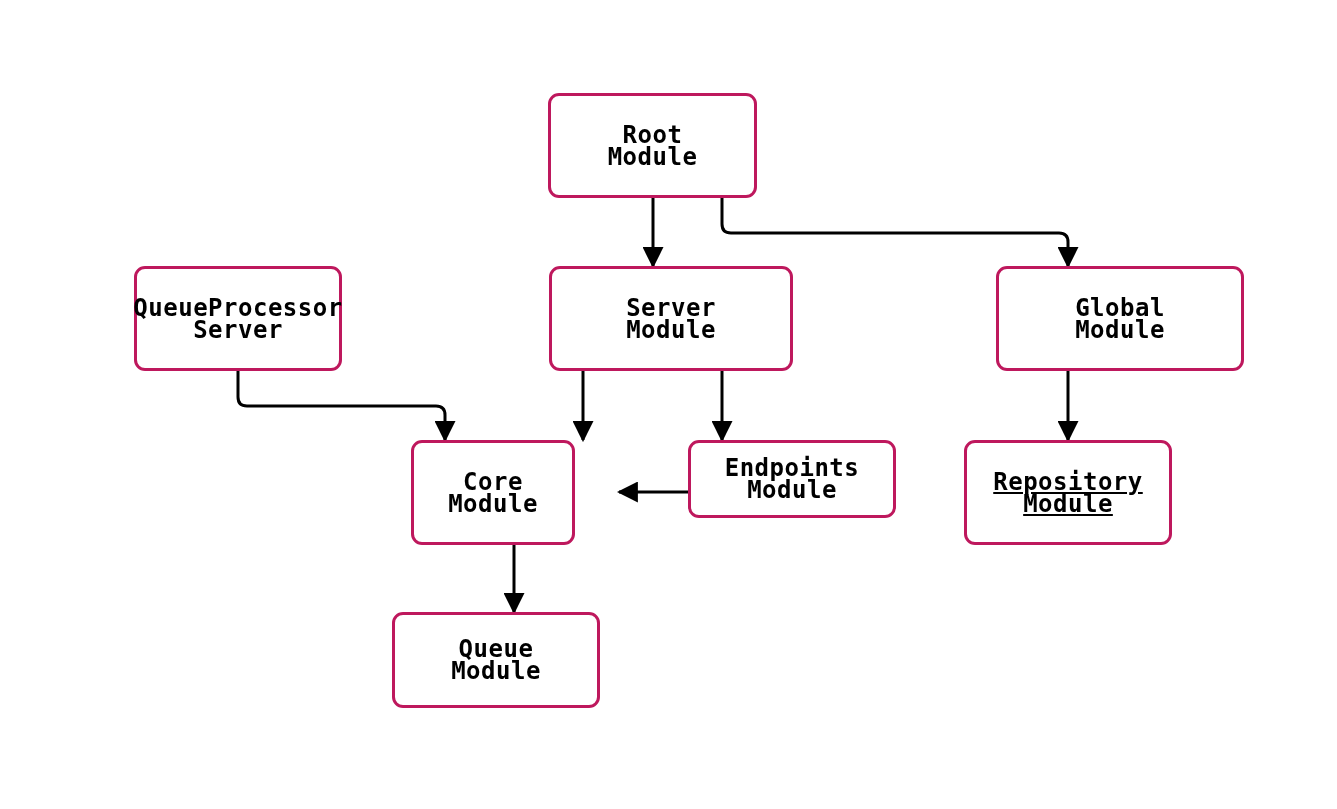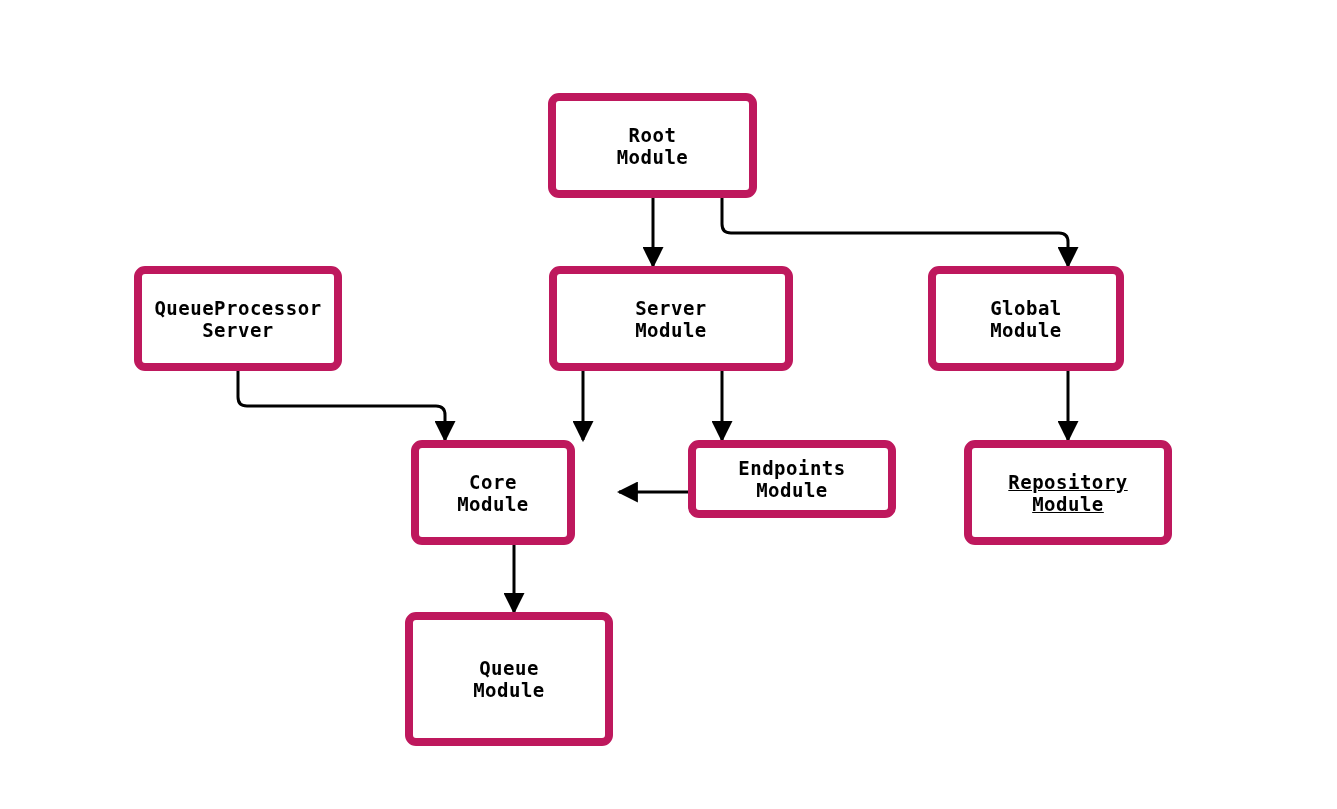--- a/index.html
+++ b/index.html
@@ -20,29 +20,29 @@
     left: 0;
     top: 0;
     width: 1337px;
     height: 809px;
     pointer-events: none;
   }
   .node {
     position: absolute;
     box-sizing: border-box;
     background: #ffffff;
-    border: 8px solid #be185d;
+    border: 3px solid #be185d;
     border-radius: 11px;
     display: flex;
     align-items: center;
     justify-content: center;
     text-align: center;
     white-space: pre-line;
     font-weight: 700;
-    font-size: 19px;
+    font-size: 24px;
     line-height: 22px;
     color: #000000;
     letter-spacing: 0.5px;
   }
 </style>
 </head>
 <body>
 
 <div id="stage">
   <svg id="edges-svg" viewBox="0 0 1337 809" xmlns="http://www.w3.org/2000/svg">
@@ -62,23 +62,23 @@
         <path d="M 514 545 L 514 612" fill="none" stroke="#000000" stroke-width="3" marker-end="url(#arrowhead)"></path>
       </g>
   </svg>
 
   <div class="node" style="left: 548px; top: 93px; width: 209px; height: 105px;">Root
 Module</div>
   <div class="node" style="left: 134px; top: 266px; width: 208px; height: 105px;">QueueProcessor
 Server</div>
   <div class="node" style="left: 549px; top: 266px; width: 244px; height: 105px;">Server
 Module</div>
-  <div class="node" style="left: 928px; top: 266px; width: 196px; height: 105px; text-align: right;">Global
+  <div class="node" style="left: 996px; top: 266px; width: 248px; height: 105px; text-align: right;">Global
 Module</div>
   <div class="node" style="left: 411px; top: 440px; width: 164px; height: 105px;">Core
 Module</div>
   <div class="node" style="left: 688px; top: 440px; width: 208px; height: 78px;">Endpoints
 Module</div>
   <div class="node" style="left: 964px; top: 440px; width: 208px; height: 105px; text-decoration: underline;">Repository
 Module</div>
-  <div class="node" style="left: 405px; top: 612px; width: 208px; height: 134px;">Queue
+  <div class="node" style="left: 392px; top: 612px; width: 208px; height: 96px;">Queue
 Module</div>
 </div>
 
 </body></html>

